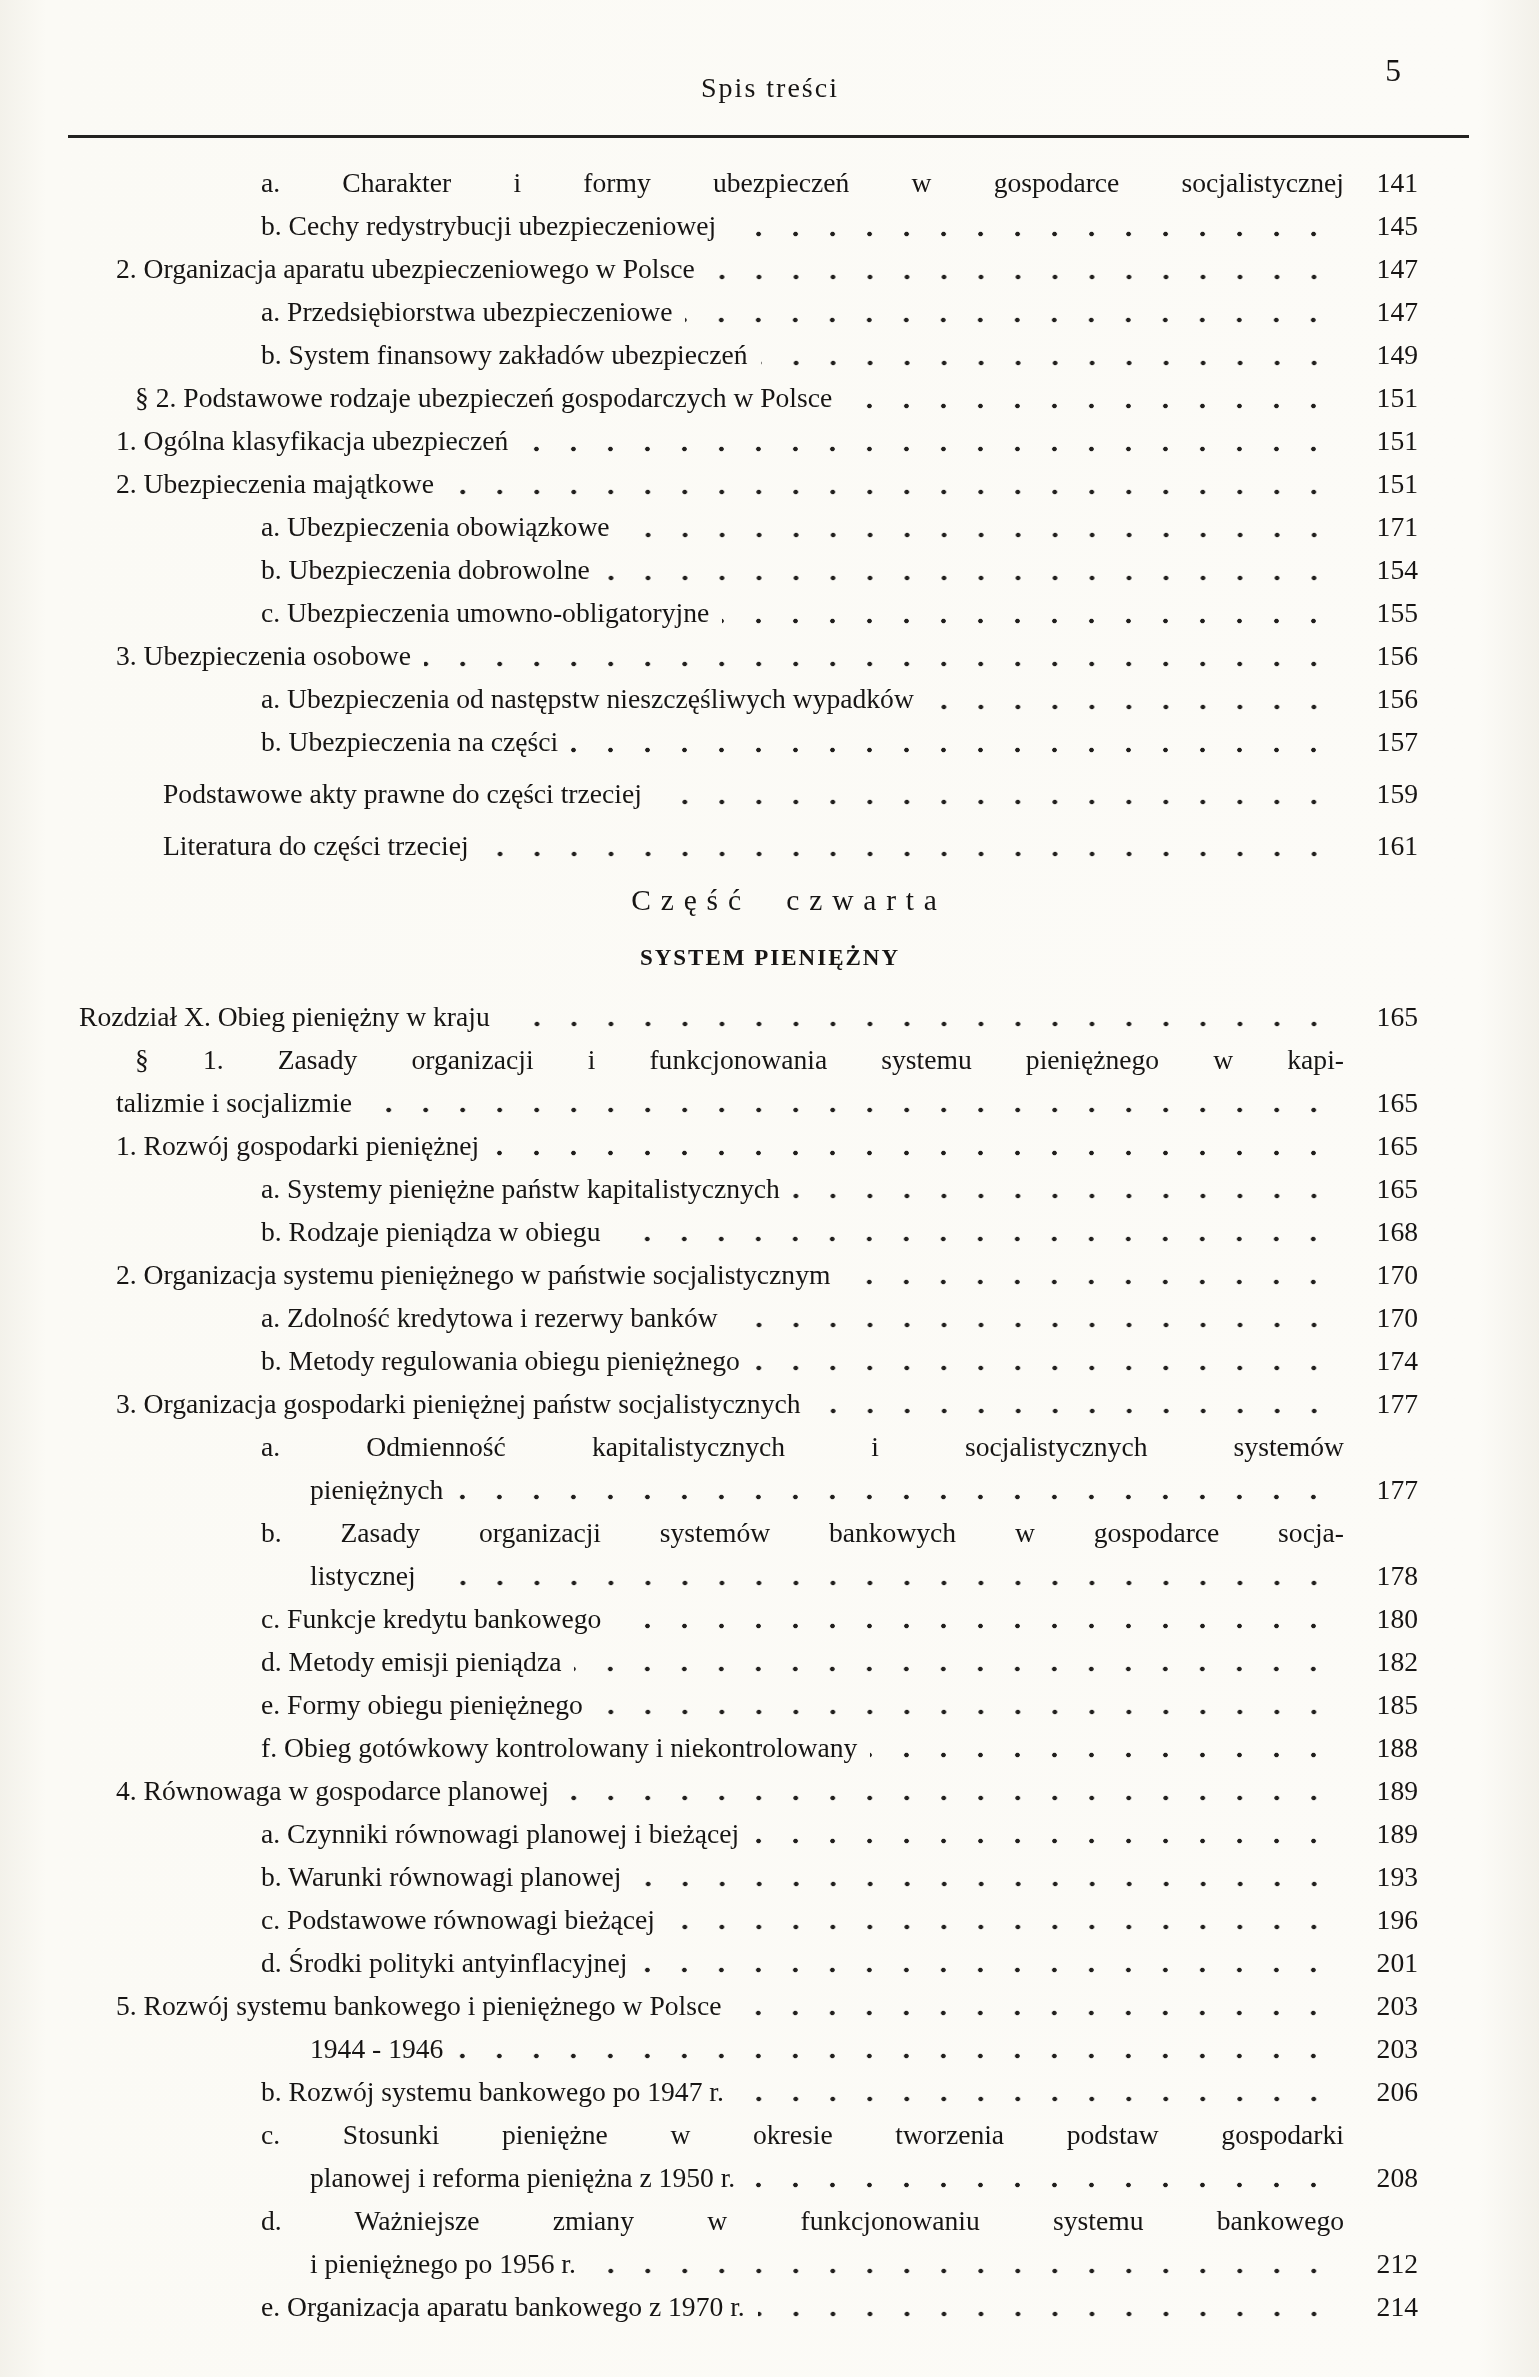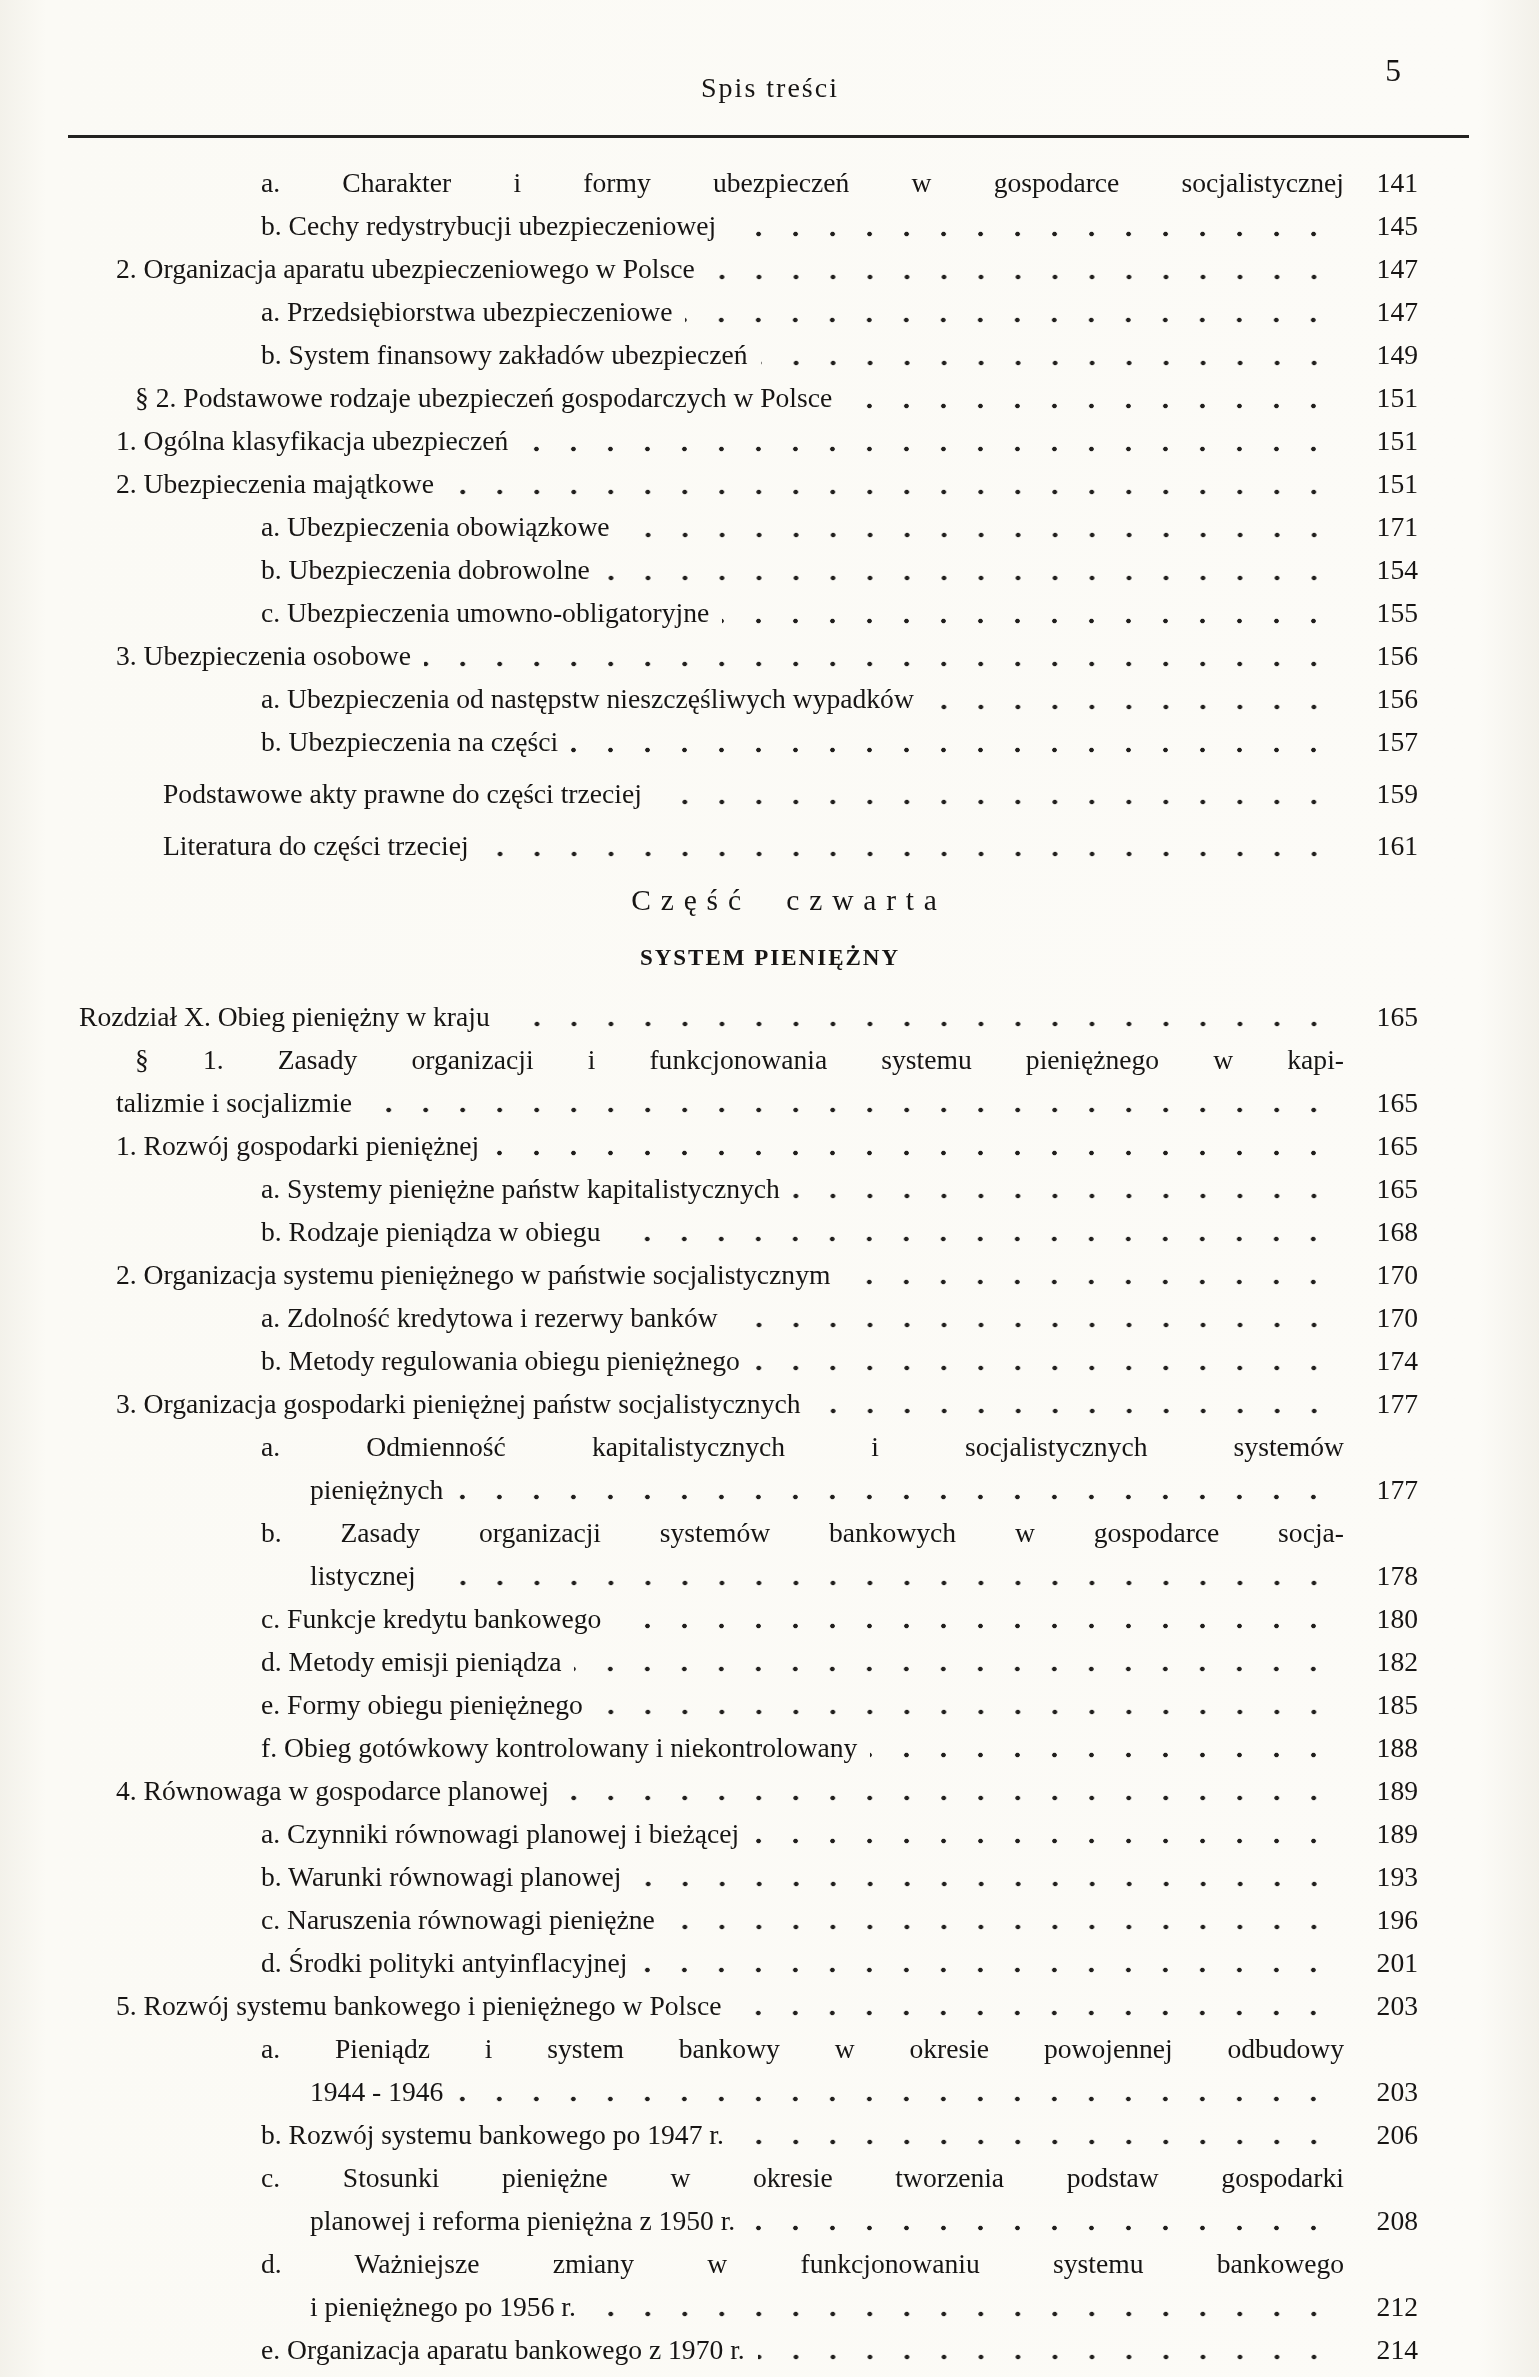--- a/index.html
+++ b/index.html
@@ -345,44 +345,40 @@
         </div>
         <div class="entry">
           <div class="row l3">
             <span class="txt">b. Warunki równowagi planowej</span>
             <span class="leader"></span>
             <span class="num">193</span>
           </div>
         </div>
         <div class="entry">
           <div class="row l3">
-            <span class="txt">c. Naruszenia równowagi pieniężne</span>
+            <span class="txt">c. Podstawowe równowagi bieżącej</span>
             <span class="leader"></span>
             <span class="num">196</span>
           </div>
         </div>
         <div class="entry">
           <div class="row l3">
             <span class="txt">d. Środki polityki antyinflacyjnej</span>
             <span class="leader"></span>
             <span class="num">201</span>
           </div>
         </div>
         <div class="entry">
           <div class="row l2">
             <span class="txt">5. Rozwój systemu bankowego i pieniężnego w Polsce</span>
             <span class="leader"></span>
             <span class="num">203</span>
           </div>
         </div>
         <div class="entry">
-          <div class="row l3">
-            <span class="txt fill">a. Pieniądz i system bankowy w okresie powojennej odbudowy</span>
-            <span class="num"></span>
-          </div>
           <div class="row l4">
             <span class="txt">1944 - 1946</span>
             <span class="leader"></span>
             <span class="num">203</span>
           </div>
         </div>
         <div class="entry">
           <div class="row l3">
             <span class="txt">b. Rozwój systemu bankowego po 1947 r.</span>
             <span class="leader"></span>

